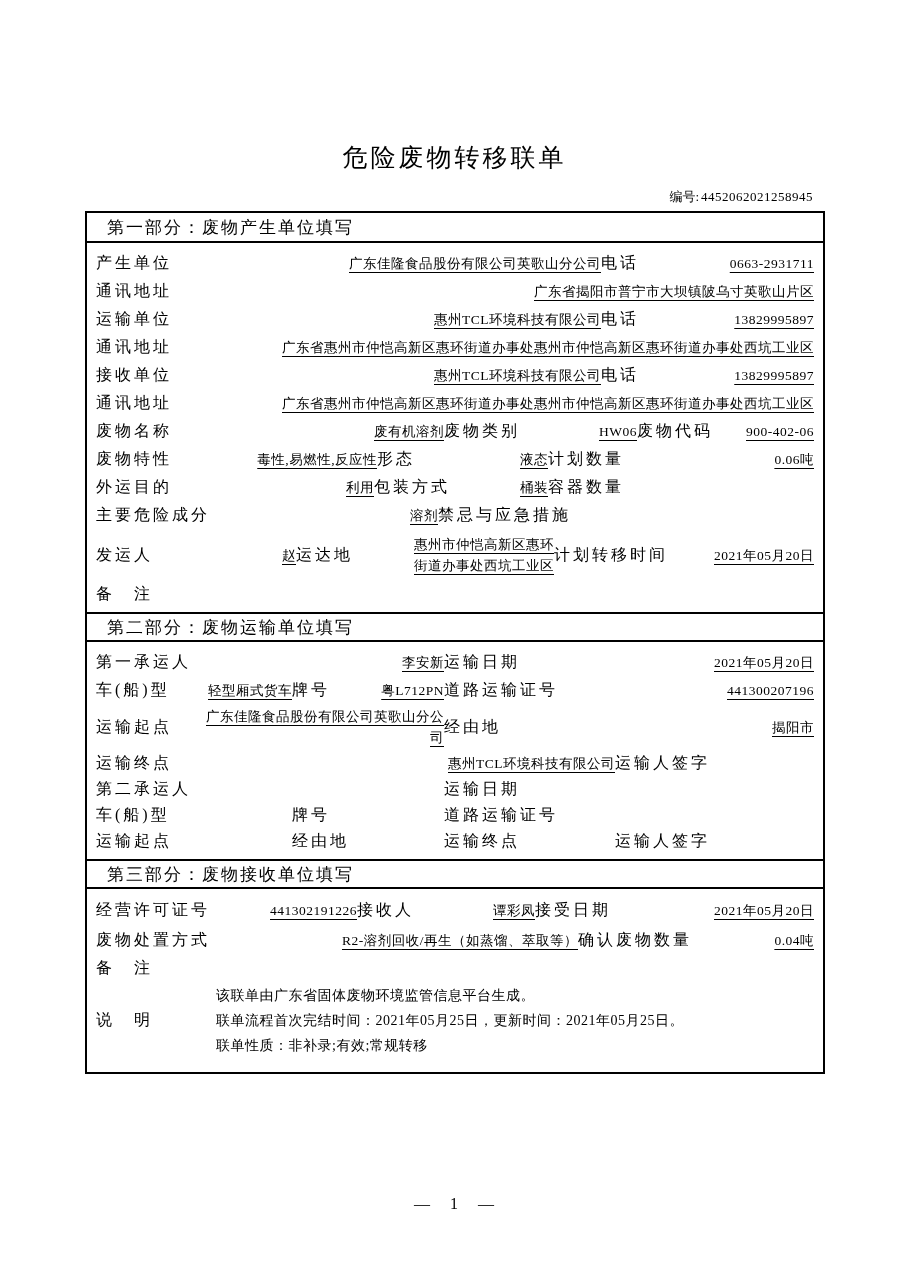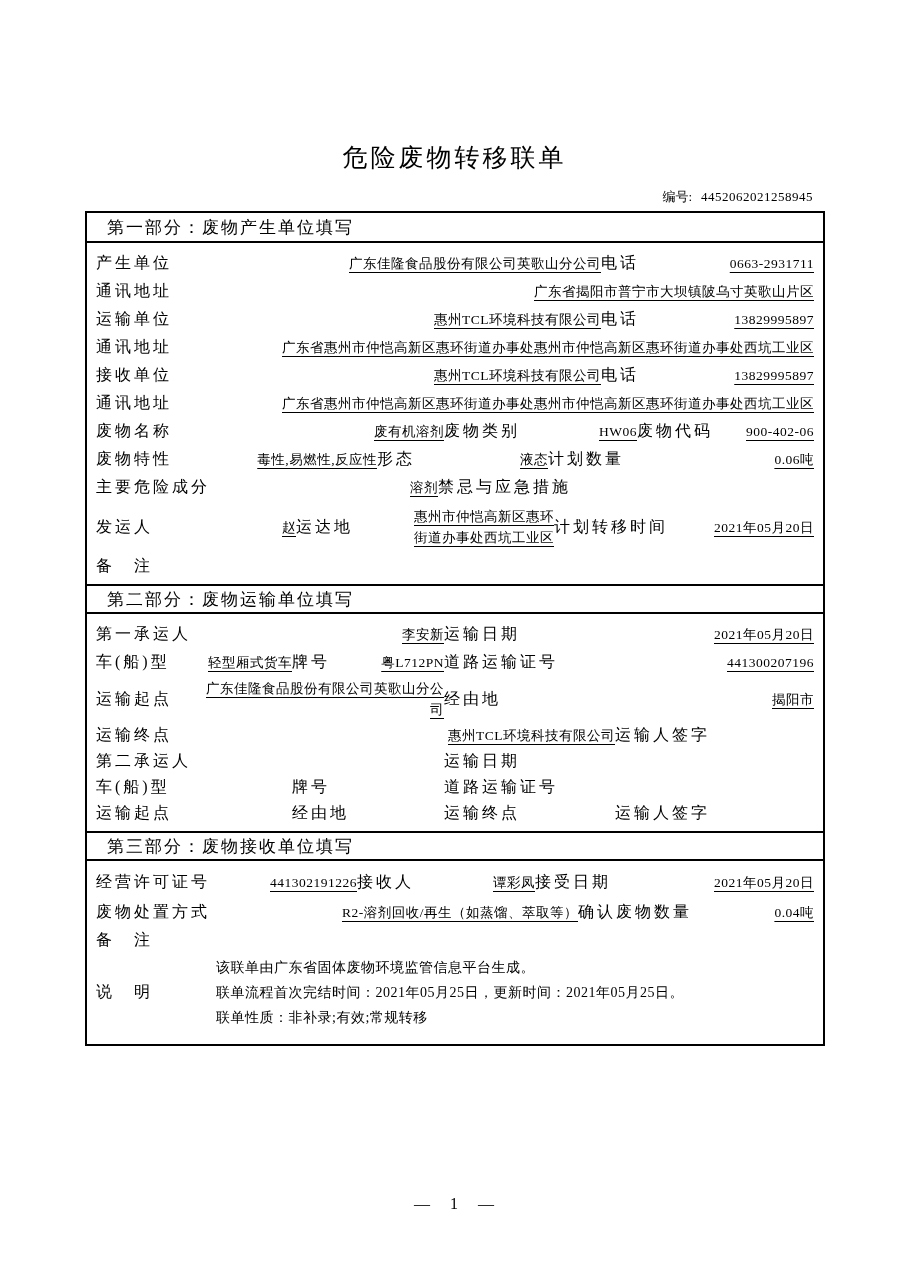--- a/index.html
+++ b/index.html
@@ -5,21 +5,21 @@
   * { margin:0; padding:0; box-sizing:border-box; }
   html,body { width:909px; height:1286px; background:#ffffff; color:#000;
     font-family:"Liberation Serif","DejaVu Serif",serif; }
   body { position:relative; overflow:hidden; }
 
   .page-title { position:absolute; top:141px; left:0; width:909px;
     text-align:center; font-size:25px; letter-spacing:3px; }
 
   .doc-number { position:absolute; top:188px; left:85px; width:738px;
     text-align:right; font-size:13px; padding-right:10px; }
-  .doc-number .num { margin-left:9px; letter-spacing:0.5px; }
+  .doc-number .num { margin-left:2px; letter-spacing:0.5px; }
 
   .form-table { position:absolute; top:211px; left:85px; width:740px;
     border:2px solid #000; background:#fff; }
 
   .sec-hdr { height:30px; display:flex; align-items:center; padding:0 20px;
     font-size:17px; letter-spacing:2px;
     border-top:2px solid #000; border-bottom:2px solid #000; }
   .form-table .sec-hdr:first-child { border-top:none; }
 
   .sec-body { padding:6px 9px 5px 9px; }
@@ -104,20 +104,28 @@
 
     <div class="row">
       <span class="lbl" style="width:100px">废物特性</span>
       <span class="cell" style="width:181px"><span class="val">毒性,易燃性,反应性</span></span>
       <span class="lbl" style="width:71px">形态</span>
       <span class="cell" style="width:100px"><span class="val">液态</span></span>
       <span class="lbl" style="width:85px">计划数量</span>
       <span class="cell grow"><span class="val">0.06吨</span></span>
     </div>
 
+    <div class="row">
+      <span class="lbl" style="width:100px">外运目的</span>
+      <span class="cell" style="width:178px"><span class="val">利用</span></span>
+      <span class="lbl" style="width:78px">包装方式</span>
+      <span class="cell" style="width:96px"><span class="val">桶装</span></span>
+      <span class="lbl" style="width:89px">容器数量</span>
+      <span class="cell grow"></span>
+    </div>
 
     <div class="row">
       <span class="lbl" style="width:117px">主要危险成分</span>
       <span class="cell" style="width:225px"><span class="val">溶剂</span></span>
       <span class="lbl">禁忌与应急措施</span>
       <span class="cell grow"></span>
     </div>
 
     <div class="row h2">
       <span class="lbl" style="width:100px">发运人</span>

